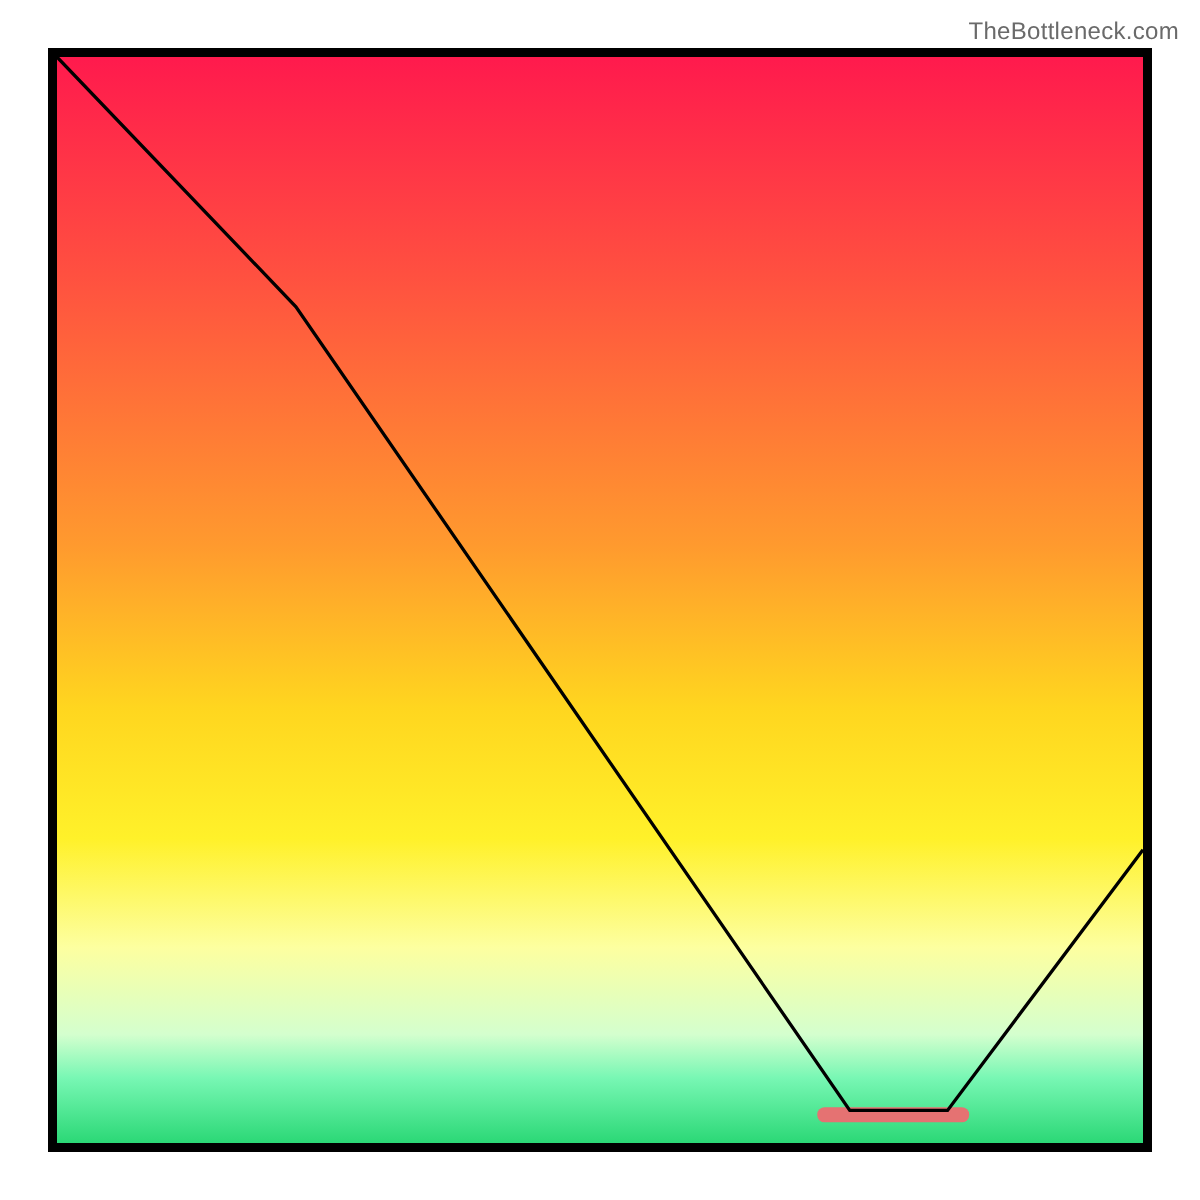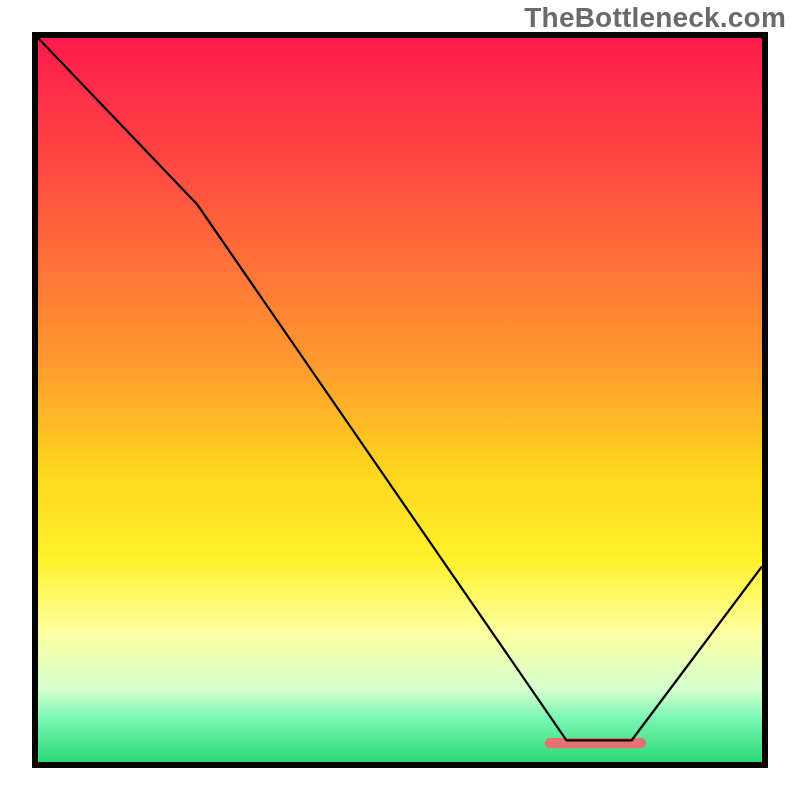--- a/index.html
+++ b/index.html
@@ -11,24 +11,24 @@
     font-family: Arial, Helvetica, sans-serif;
     overflow: hidden;
   }
   .container {
     position: relative;
     width: 800px;
     height: 800px;
   }
   .watermark {
     position: absolute;
-    top: 2px;
+    top: 13px;
     right: 14px;
-    font-size: 28px;
-    font-weight: bold;
+    font-size: 16px;
+    font-weight: normal;
     color: #6a6a6a;
     letter-spacing: 0.2px;
     z-index: 10;
   }
   .plot-frame {
     position: absolute;
     left: 32px;
     top: 32px;
     width: 736px;
     height: 736px;

